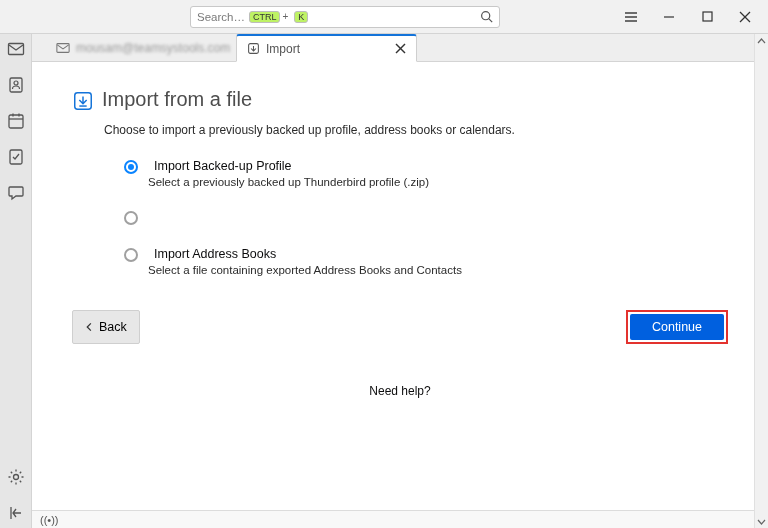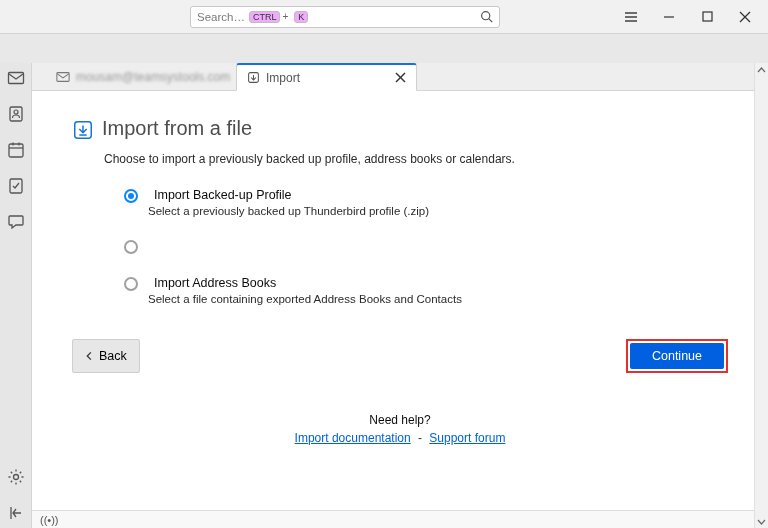--- a/index.html
+++ b/index.html
@@ -1,22 +1,22 @@
 <!DOCTYPE html>
 <html><head>
 <meta charset="utf-8">
 <style>
   * { box-sizing: border-box; }
   html, body { margin:0; padding:0; width:768px; height:528px; font-family:"Segoe UI",Arial,sans-serif; font-size:12px; color:#0c0c0d; background:#e8e8e8; overflow:hidden; }
-  .app { display:flex; flex-direction:column; width:768px; height:528px;gap:29px; }
+  .app { display:flex; flex-direction:column; width:768px; height:528px; }
   
   .topbar { height:34px; background:#f1f1f1; border-bottom:1px solid #d4d4d4; display:flex; align-items:center; padding-left:190px; padding-right:8px; position:relative; }
   .search { flex:0 0 310px; height:22px; background:#fff; border:1px solid #c8c8c8; border-radius:3px; display:flex; align-items:center; padding:0 6px; }
   .search .ph { color:#7a7a7a; font-size:11.5px; }
-  .kbd { background:#f0abfc; border:1px solid #bdbdbd; border-radius:3px; font-size:9px; padding:0 3px; margin-left:4px; color:#333; }
+  .kbd { background:#bef264; border:1px solid #bdbdbd; border-radius:3px; font-size:9px; padding:0 3px; margin-left:4px; color:#333; }
   .search-icon { margin-left:auto; }
   .topbar .wincontrols { margin-left:auto; display:flex; gap:24px; padding-right:8px; }
   .wc { width:14px; height:14px; display:flex; align-items:center; justify-content:center; }
   
   .body { flex:1; display:flex; min-height:0; }
   .sidebar { width:32px; background:#e6e6e6; border-right:1px solid #d4d4d4; display:flex; flex-direction:column; align-items:center; padding-top:6px; gap:18px; }
   .sidebar .sb-icon { width:18px; height:18px; color:#4a4a4a; }
   .sidebar .spacer { flex:1; }
   .main { flex:1; background:#fff; display:flex; flex-direction:column; min-width:0; position:relative; }
   .scroll { position:absolute; right:0; top:0; bottom:0; width:14px; background:#f1f1f1; border-left:1px solid #e0e0e0; }
@@ -223,25 +223,20 @@
               </span>
             <span>Back</span>
           </button>
           <div class="btn-continue-wrap">
             <button class="btn-continue">Continue</button>
           </div>
         </div>
 
         <div class="help">
           <div>Need help?</div>
-          <div style="margin-top:4px">
-            <a href="#">Import documentation</a>
-            <span class="sep">-</span>
-            <a href="#">Support forum</a>
-          </div>
         </div>
       </div>
 
       <div class="scroll">
         <div class="up">
             <svg width="9" height="9">
               <path d="M1 6 L4.5 2 L8 6" fill="none" stroke="#666" stroke-width="1.2"></path>
             </svg>
           </div>
         <div class="down">

